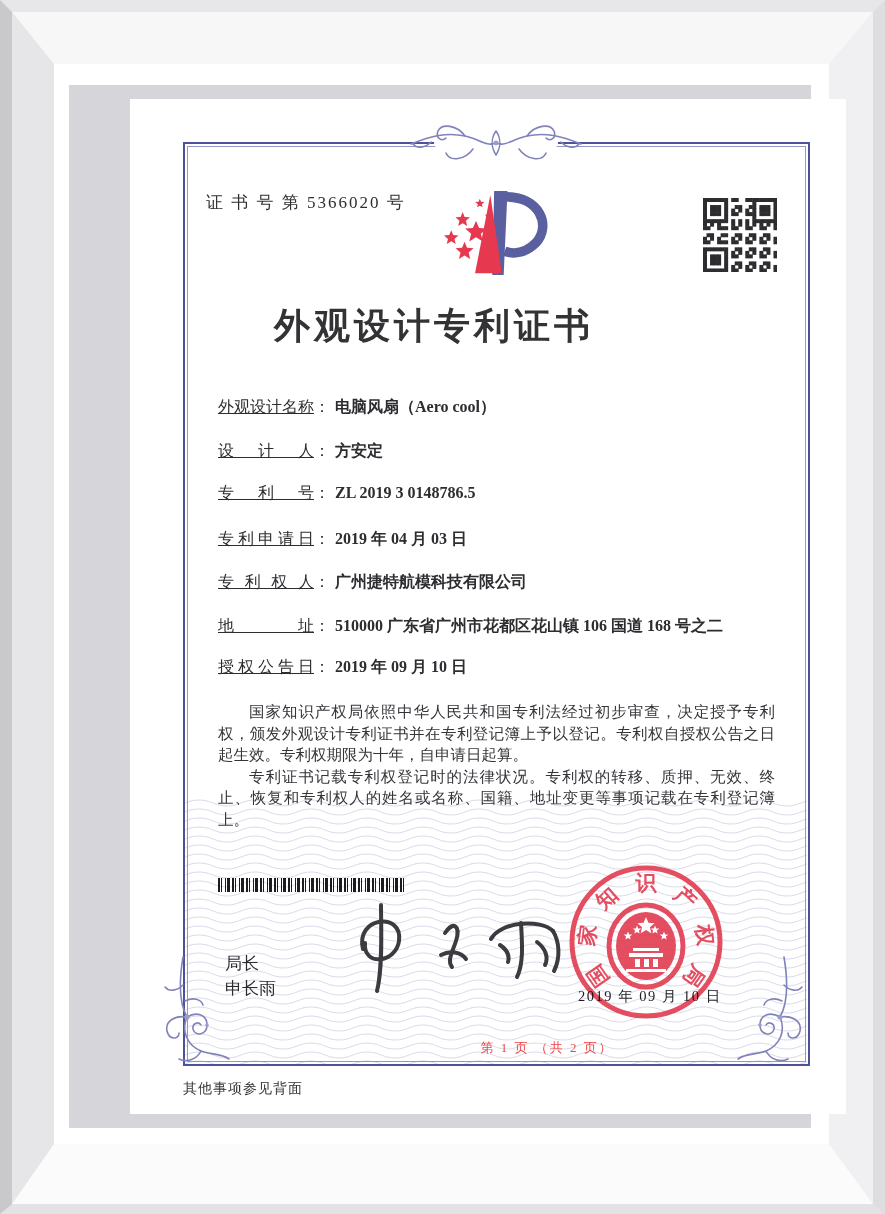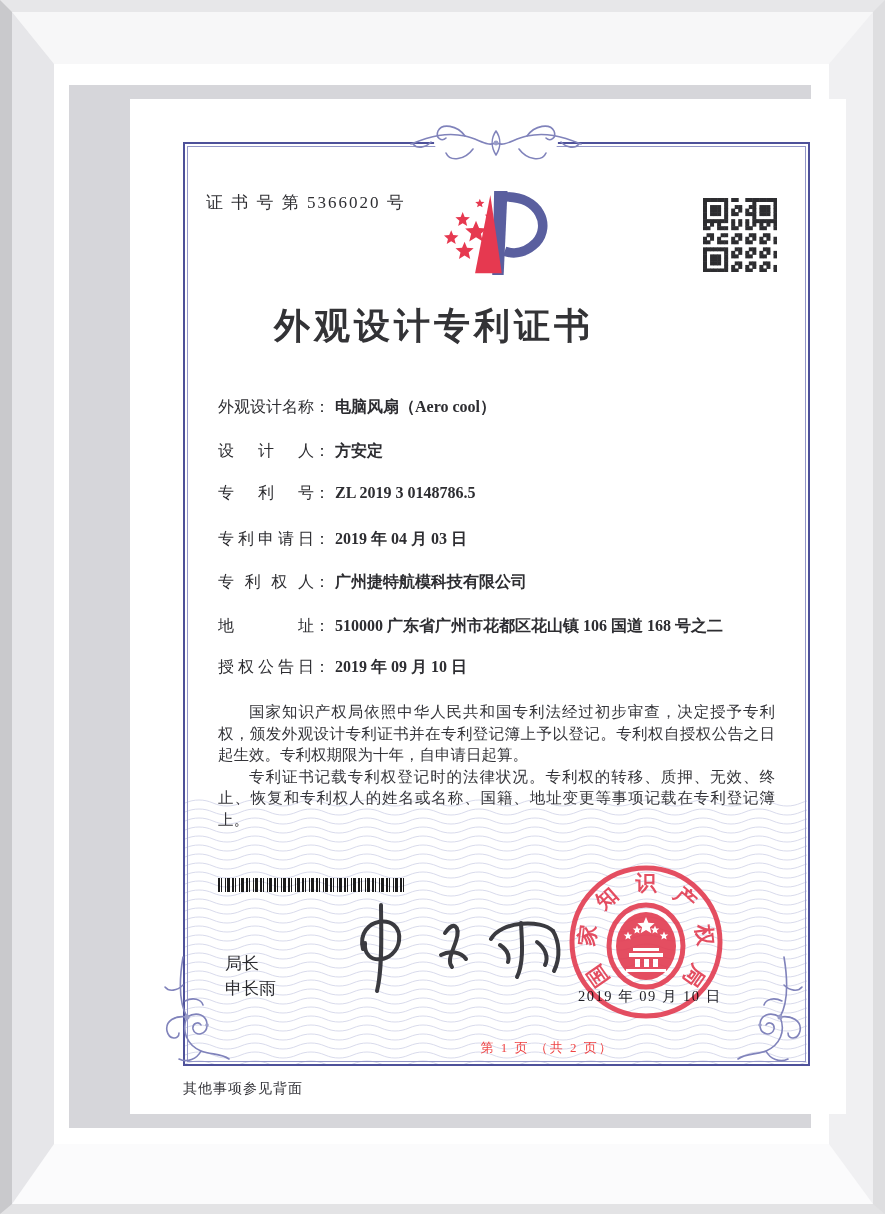--- a/index.html
+++ b/index.html
@@ -46,21 +46,21 @@
     font-size:17px;letter-spacing:2px;color:#2f2f33;
   }
   .logo{position:absolute;left:305px;top:88px;z-index:4;}
   .qr{position:absolute;left:573px;top:99px;z-index:4;}
   .title{
     position:absolute;left:53px;top:203px;width:502px;z-index:4;
     text-align:center;font-size:36px;font-weight:bold;letter-spacing:4px;color:#333336;
   }
   .fields{position:absolute;left:88px;top:292px;width:600px;z-index:4;font-size:16px;color:#2d2d31;}
   .row{position:absolute;left:0;white-space:nowrap;}
-  .lbl{display:inline-block;width:96px;text-align:justify;text-align-last:justify;vertical-align:bottom;}
+  .lbl{display:inline-block;width:96px;text-align:justify;text-align-last:justify;vertical-align:bottom;text-decoration:underline;}
   .colon{display:inline-block;}
   .val{margin-left:5px;font-weight:bold;}
   .pair2{position:absolute;left:226px;top:0;}
   .pair2 .lbl{width:auto;text-align:left;text-align-last:auto;}
   .body-text{
     position:absolute;left:88px;top:602px;width:557px;z-index:4;
     font-size:15.5px;line-height:21.5px;color:#35353a;text-align:justify;
   }
   .body-text p{margin:0;text-indent:2em;}
   .barcode{

